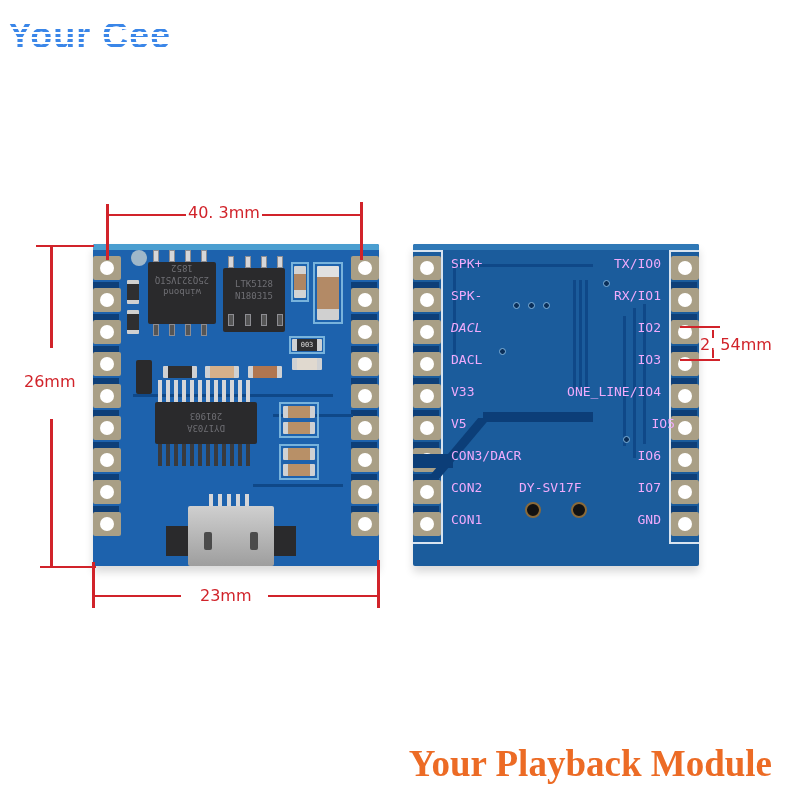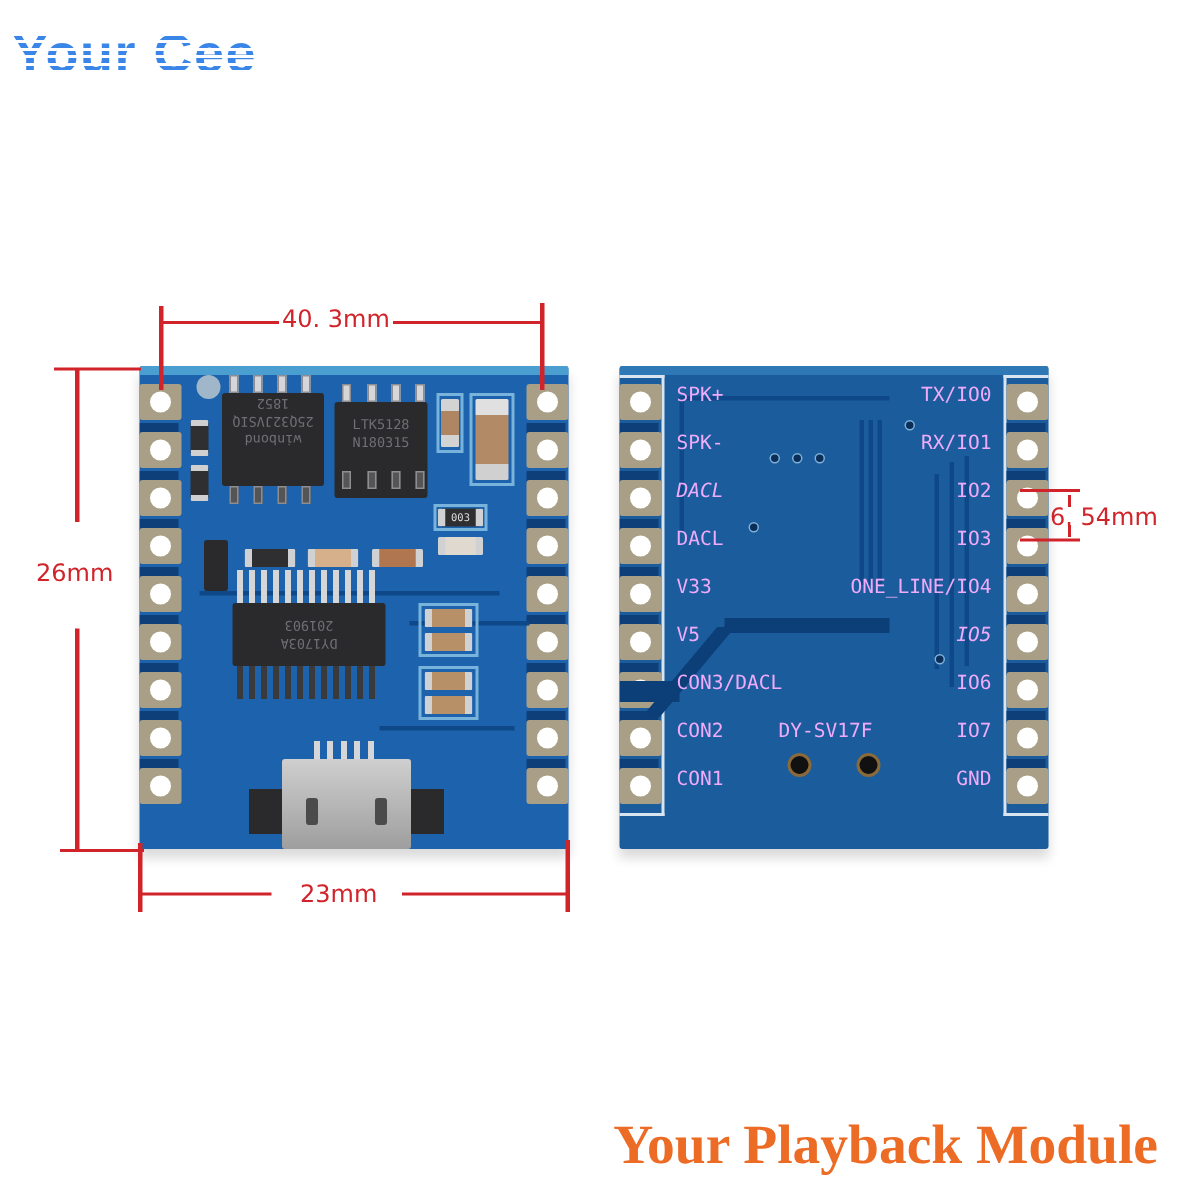--- a/index.html
+++ b/index.html
@@ -239,30 +239,30 @@
 
   <div class="hole" style="left:112px;top:258px;"></div>
   <div class="hole" style="left:158px;top:258px;"></div>
 
   <div class="silk" style="left:38px;top:12px;">SPK+</div>
   <div class="silk" style="left:38px;top:44px;">SPK-</div>
   <div class="silk" style="left:38px;top:76px;font-style:italic;">DACL</div>
   <div class="silk" style="left:38px;top:108px;">DACL</div>
   <div class="silk" style="left:38px;top:140px;">V33</div>
   <div class="silk" style="left:38px;top:172px;">V5</div>
-  <div class="silk" style="left:38px;top:204px;">CON3/DACL</div>
+  <div class="silk" style="left:38px;top:204px;">CON3/DACR</div>
   <div class="silk" style="left:38px;top:236px;">CON2</div>
   <div class="silk" style="left:38px;top:268px;">CON1</div>
 
   <div class="silk" style="right:38px;top:12px;">TX/IO0</div>
   <div class="silk" style="right:38px;top:44px;">RX/IO1</div>
   <div class="silk" style="right:38px;top:76px;">IO2</div>
   <div class="silk" style="right:38px;top:108px;">IO3</div>
   <div class="silk" style="right:38px;top:140px;">ONE_LINE/IO4</div>
-  <div class="silk" style="right:38px;top:172px;font-style:italic;">IO5</div>
+  <div class="silk" style="right:24px;top:172px;">IO5</div>
   <div class="silk" style="right:38px;top:204px;">IO6</div>
   <div class="silk" style="right:38px;top:236px;">IO7</div>
   <div class="silk" style="right:38px;top:268px;">GND</div>
 
   <div class="silk" style="left:106px;top:236px;">DY-SV17F</div>
 </div>
 
 <div class="dim" style="left:106px;top:204px;width:3px;height:56px;"></div>
 <div class="dim" style="left:360px;top:202px;width:3px;height:58px;"></div>
 <div class="dim" style="left:107px;top:214px;width:254px;height:2px;"></div>
@@ -277,15 +277,15 @@
 <div class="dim" style="left:92px;top:562px;width:3px;height:46px;"></div>
 <div class="dim" style="left:377px;top:560px;width:3px;height:48px;"></div>
 <div class="dim" style="left:93px;top:595px;width:88px;height:2px;"></div>
 <div class="dim" style="left:268px;top:595px;width:110px;height:2px;"></div>
 <div class="dim-label" style="left:200px;top:586px;">23mm</div>
 
 <div class="dim" style="left:680px;top:326px;width:40px;height:2px;"></div>
 <div class="dim" style="left:680px;top:359px;width:40px;height:2px;"></div>
 <div class="dim" style="left:712px;top:330px;width:2px;height:8px;"></div>
 <div class="dim" style="left:712px;top:350px;width:2px;height:8px;"></div>
-<div class="dim-label" style="left:700px;top:335px;">6. 54mm</div>
+<div class="dim-label" style="left:700px;top:335px;">2. 54mm</div>
 
 <div class="caption">Your Playback Module</div>
 
 </body></html>

